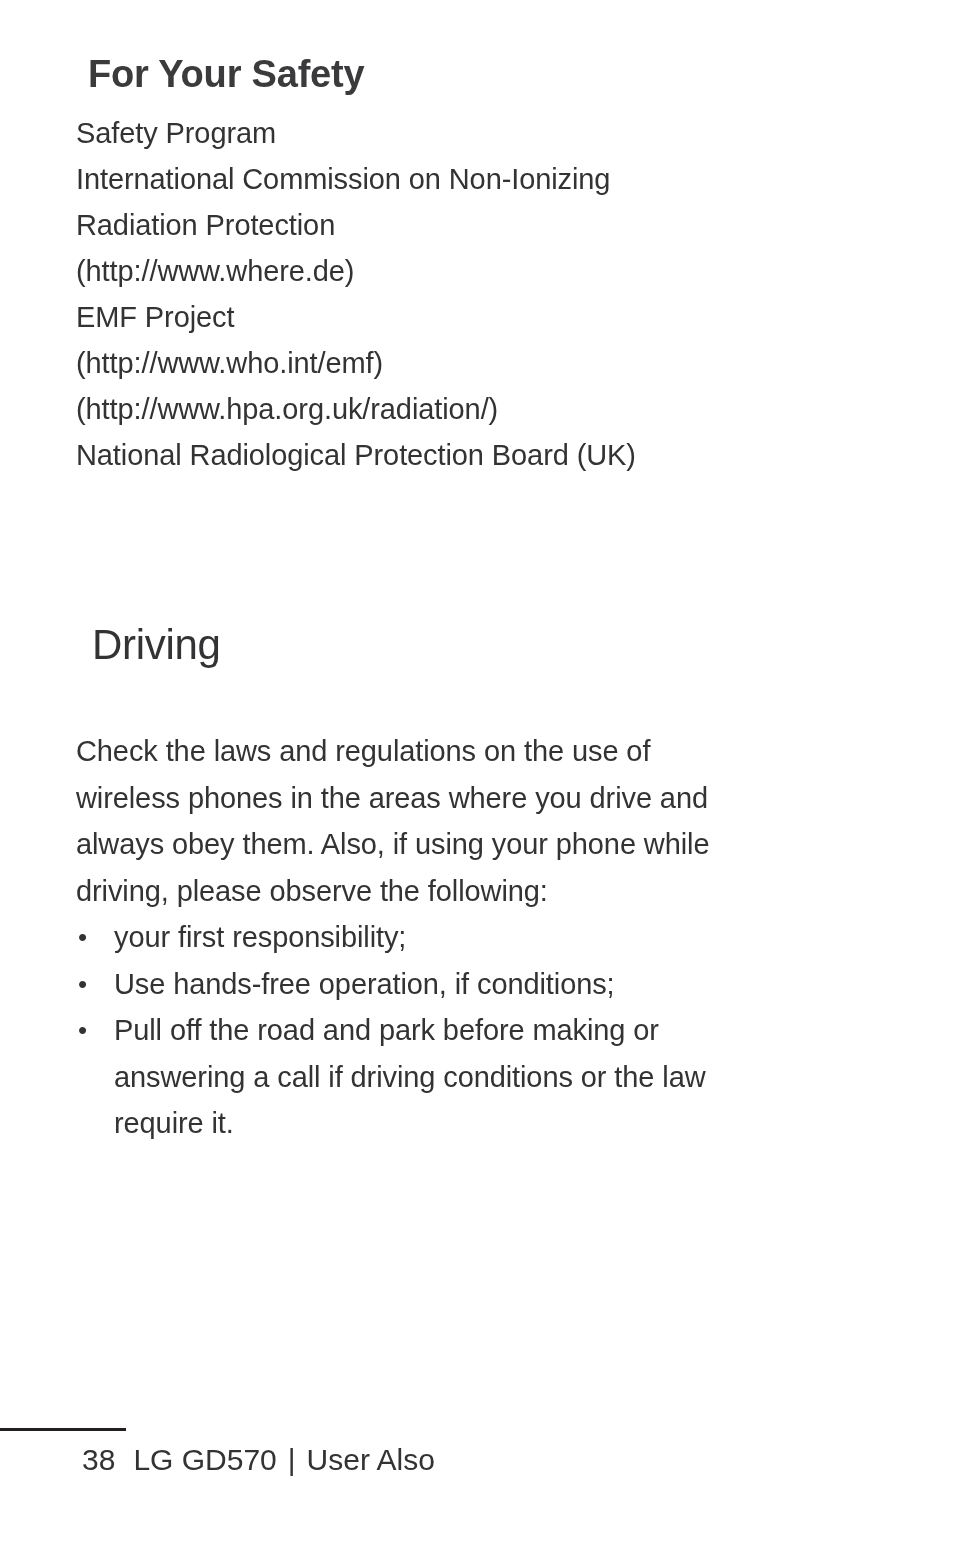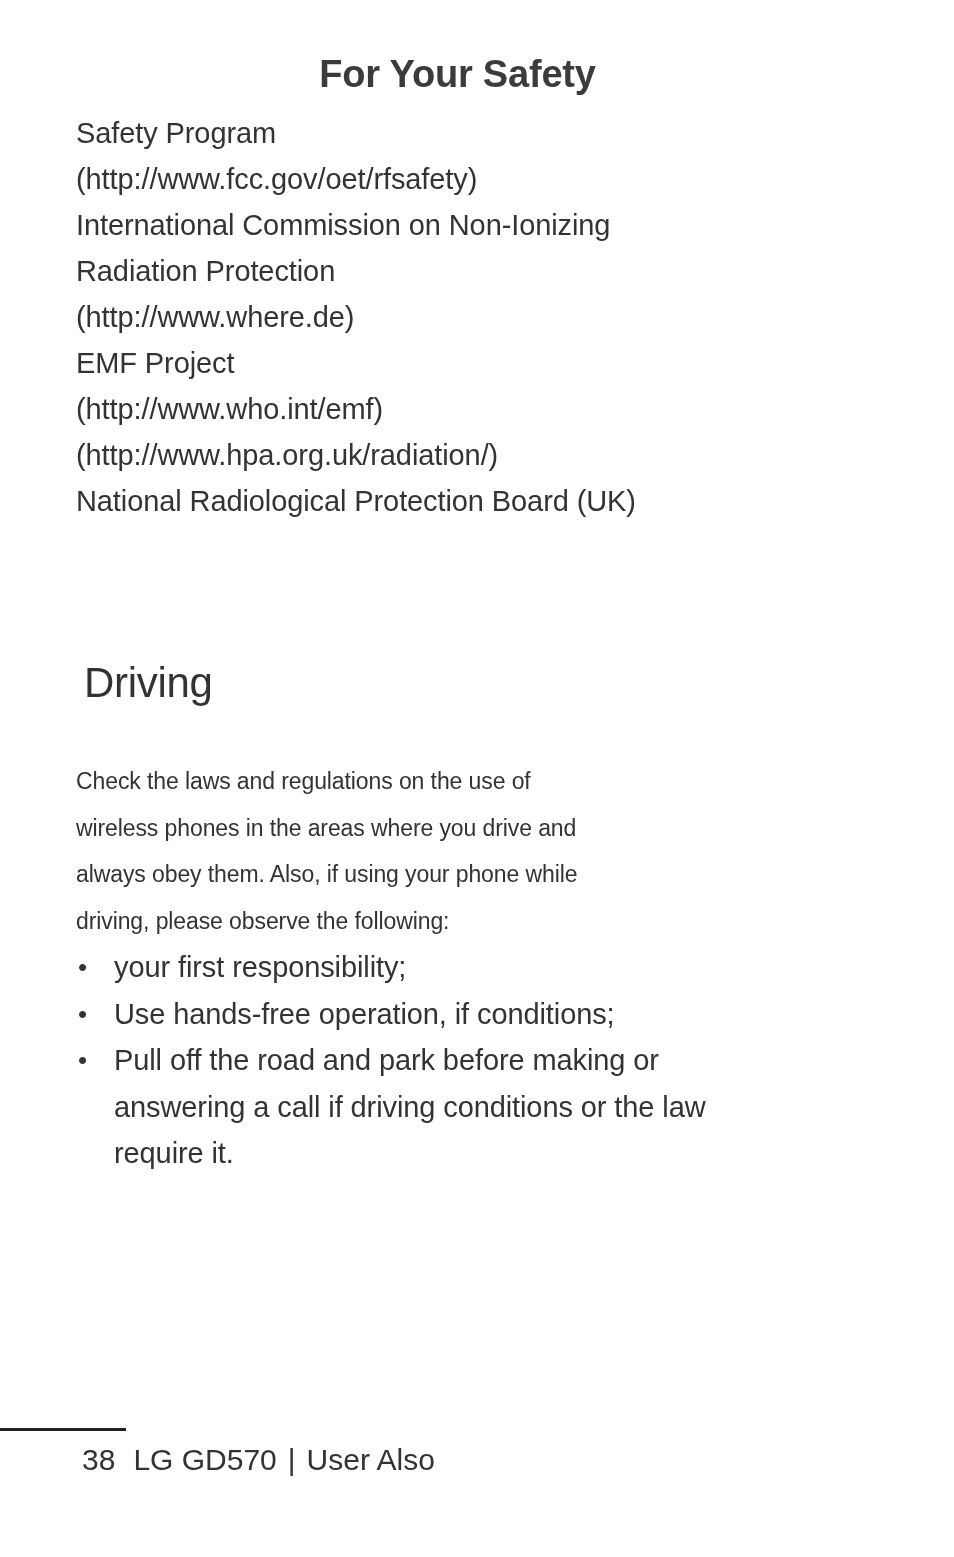--- a/index.html
+++ b/index.html
@@ -29,50 +29,49 @@
     width: 760px;
   }
 
   
   .h-main {
     font-size: 38px;
     font-weight: 600;
     color: #3b3b3d;
     letter-spacing: -0.2px;
     line-height: 1.16;
-    margin: 0 0 14px 3px;
+    margin: 0 0 14px 12px;
     white-space: nowrap;
-    text-align: center;
   }
 
   .h-sub {
     font-size: 42px;
     font-weight: 400;
     color: #333335;
     letter-spacing: -0.3px;
     line-height: 1.1;
-    margin: 8px;
+    margin: 16px;
     white-space: nowrap;
   }
 
   
   .lines {
     font-size: 29px;
     font-weight: 400;
     color: #333335;
     line-height: 46px;
     letter-spacing: -0.1px;
   }
   .lines .ln {
     display: block;
     white-space: nowrap;
   }
 
   .para {
-    font-size: 23px;
+    font-size: 29px;
     font-weight: 400;
     color: #333335;
     line-height: 46.5px;
     letter-spacing: -0.1px;
     margin: 0;
     width: 750px;
   }
   .para .ln {
     display: block;
     white-space: nowrap;
@@ -140,21 +139,20 @@
 </head>
 <body>
 
 <div class="page">
   <div class="content">
 
     <h1 class="h-main">For Your Safety</h1>
 
     <div class="lines">
       <span class="ln">Safety Program</span>
-      <span class="ln">(http://www.fcc.gov/oet/rfsafety)</span>
       <span class="ln">International Commission on Non-Ionizing</span>
       <span class="ln">Radiation Protection</span>
       <span class="ln">(http://www.where.de)</span>
       <span class="ln">EMF Project</span>
       <span class="ln">(http://www.who.int/emf)</span>
       <span class="ln">(http://www.hpa.org.uk/radiation/)</span>
       <span class="ln">National Radiological Protection Board (UK)</span>
     </div>
 
     <div class="gap-block"></div>

